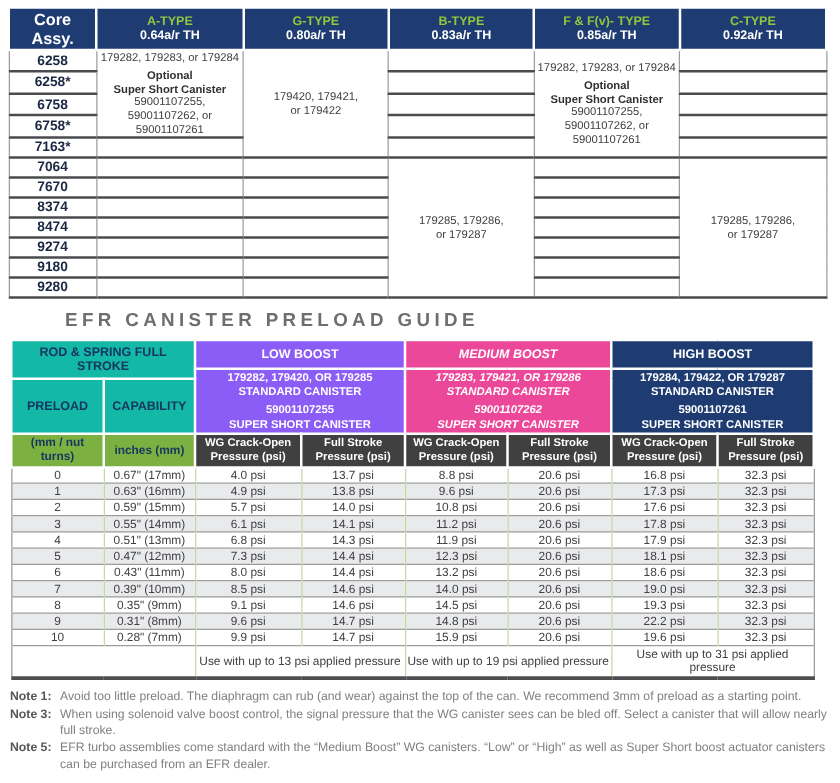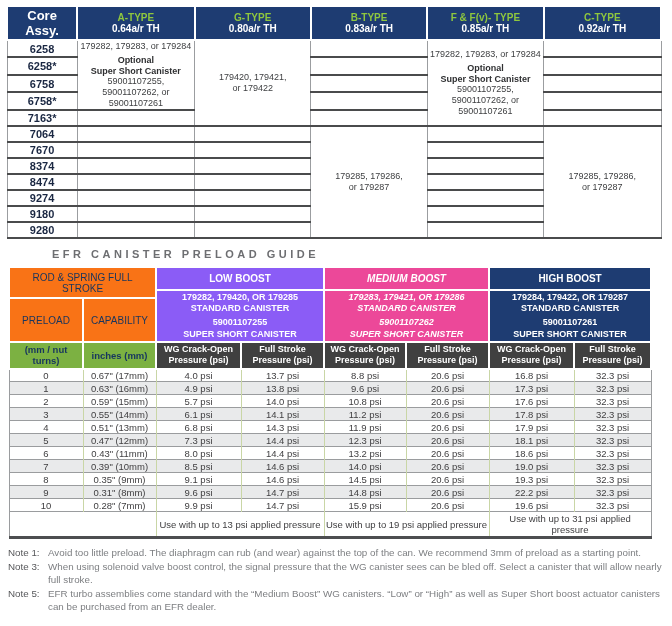--- a/index.html
+++ b/index.html
@@ -41,41 +41,41 @@
   }
   td.core-label { font-size:11px; font-weight:bold; color:#1a2742; }
   td.green-cell { background:#e7ecd8; border:1px solid #8f9194; font-size:9px; line-height:1.2; color:#3f4042; }
   .cell-models { margin-bottom:3px; }
   .cell-bold { font-weight:bold; color:#2f3032; }
   .cell-part { line-height:1.2; }
 
   
   .guide-heading {
     margin: 9px 0 6px 2px;
-    font-size: 11px;
+    font-size: 15px;
     font-weight: bold;
     letter-spacing: 3.5px;
     color: #6d6e71;
     padding-left: 44px;
   }
 
   
   table.pl-table {
     border-collapse: collapse;
     width: 642px;
     margin-left: 2px;
     table-layout: fixed;
   }
   table.pl-table thead th {
     border: 2px solid #ffffff;
     padding: 1px 2px;
     text-align: center;
     vertical-align: middle;
   }
-  th.green-hdr { background:#f97316; color:#16355f; font-size:10px; font-weight:normal; }
+  th.green-hdr { background:#14b8a6; color:#16355f; font-size:10px; font-weight:bold; }
   th.green-hdr.big { font-size:10px; }
   th.unit-hdr { background:#7cb142; color:#16355f; font-size:9.5px; font-weight:bold; height:27px; }
   th.boost-title { height:23px; color:#ffffff; font-size:10px; font-weight:bold; }
   th.low-c  { background:#8b5cf6; }
   th.med-c  { background:#ec4899;font-style:italic; }
   th.high-c { background:#1e3c72; }
   th.canister-blk { color:#ffffff; font-weight:bold; font-size:9px; line-height:1.25; height:46px; }
   .can-gap { margin-top:3px; }
   th.gray-hdr { background:#404040; color:#ffffff; font-size:9px; font-weight:bold; line-height:1.2; height:27px; }
 
@@ -104,21 +104,21 @@
     font-size: 9.5px;
     color: #414042;
     background: #ffffff;
   }
   table.pl-table tfoot td:first-child { border-left:1px solid #9a9c9e; }
   table.pl-table tfoot td:last-child  { border-right:1px solid #9a9c9e; }
 
   
   .notes { margin-top: 8px; padding-left: 2px; }
   .note { display: flex; font-size: 9.8px; line-height: 1.32; margin-bottom: 1px; }
-  .note-label { flex: 0 0 40px; font-weight: normal; color: #56575a; }
+  .note-label { flex: 0 0 40px; font-weight: bold; color: #56575a; }
   .note-text { flex: 1; color: #7d7f82; }
 </style>
 </head>
 <body>
 
 <table class="core-table">
   <colgroup>
     <col style="width:70px">
       <col style="width:117px">
       <col style="width:116px">

